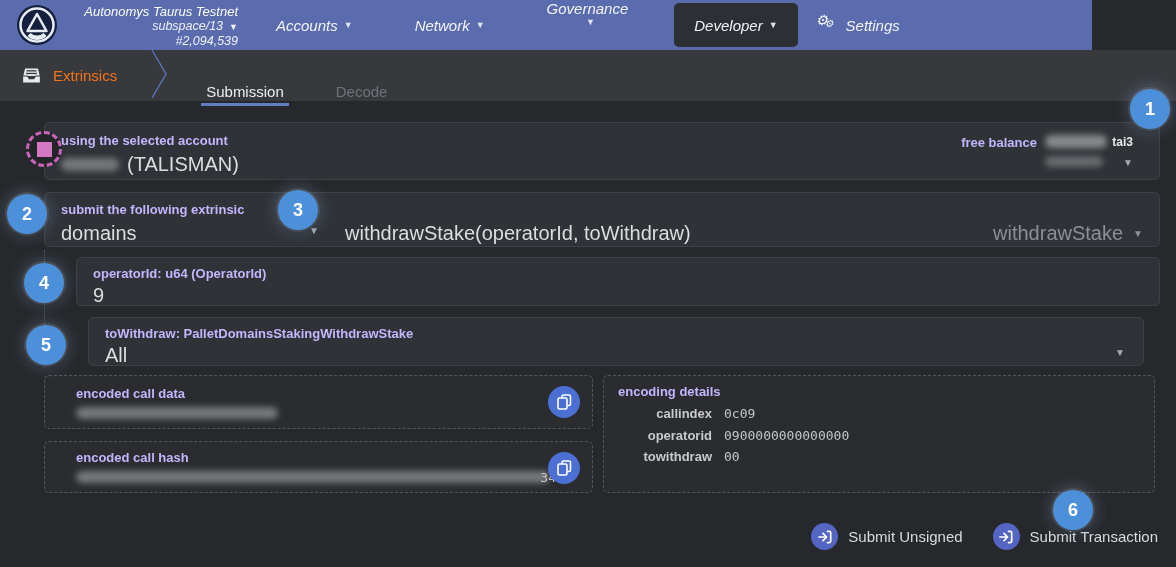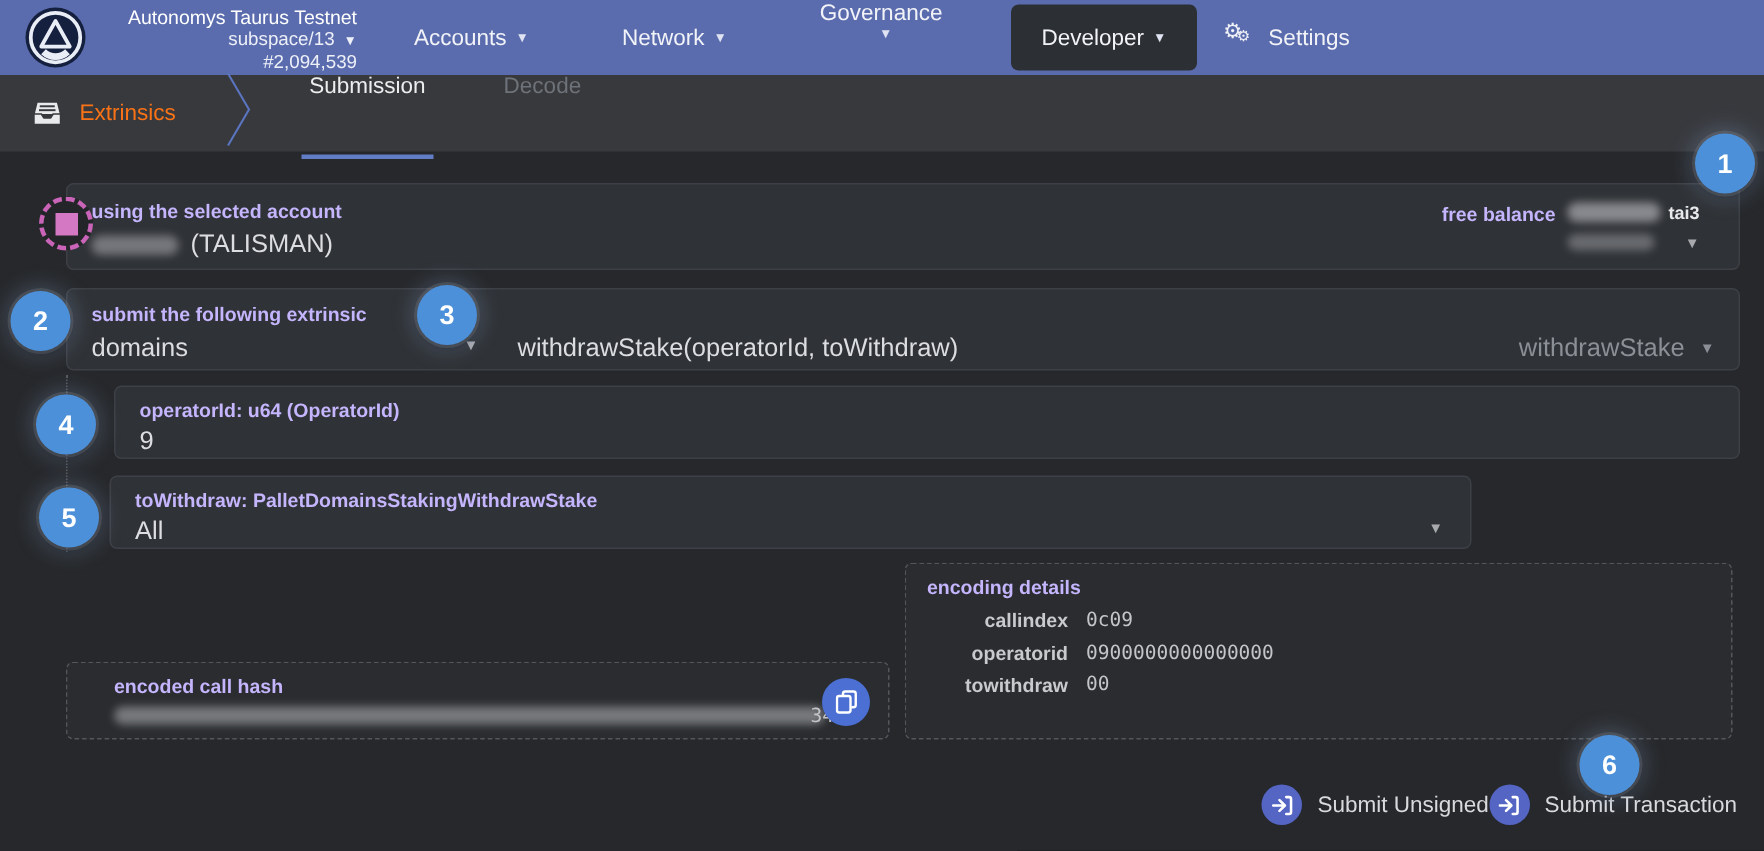--- a/index.html
+++ b/index.html
@@ -5,22 +5,22 @@
   * { margin:0; padding:0; box-sizing:border-box; }
   html,body { background:#1d1e21; }
   .page {
     position:relative; width:1176px; height:567px; overflow:hidden;
     background:#26282b; font-family:"Liberation Sans", sans-serif;
     -webkit-font-smoothing:antialiased;
   }
 
   
   .navbar {
-    position:absolute; left:0; top:0; width:1176px; height:50px;
-    background:#5a6cad; display:flex; align-items:center; color:#fff;
+    position:absolute; left:0; top:0; width:1092px; height:50px;
+    background:#5a6cad; display:flex; align-items:center; color:#fff;font-style:italic;
   }
   .logo { position:absolute; left:16px; top:4px; width:42px; height:42px; }
   .chain-info { position:absolute; left:62px; top:4px; width:176px; text-align:right; line-height:1.18; }
   .chain-name { font-size:13px; color:#fff; }
   .chain-runtime { font-size:12.5px; color:#eef0f8; }
   .chain-block { font-size:12.5px; color:#eef0f8; }
   .caret { font-size:9px; margin-left:6px; color:inherit; }
   .menu { position:absolute; left:258px; top:0; height:50px; display:flex; align-items:center; }
   .menu-item {
     height:50px; display:flex; align-items:center; padding:0 18px;
@@ -36,55 +36,55 @@
 
   
   .tabbar {
     position:absolute; left:0; top:50px; width:1176px; height:51px;
     background:#37393d; display:flex; align-items:center; color:#dcdde0;
   }
   .section-icon { margin-left:22px; display:flex; align-items:center; }
   .section-label { font-size:15px; margin-left:12px; color:#f97316; }
   .tab-chevron { margin-left:34px; margin-right:32px; }
   .tab {
-    height:60px; display:flex; align-items:flex-start; padding:3px 5px;
+    height:60px; display:flex; align-items:flex-end; padding:3px 5px;
     margin-right:42px; font-size:15px; cursor:pointer; border-bottom:3px solid transparent; padding-top:3px;
   }
   .tab.active { color:#eceded; border-bottom-color:#617dc6; }
   .tab.inactive { color:#6e7279; }
 
   
   .box {
     position:absolute; background:#2f3236; border:1px solid #3d4046; border-radius:5px;
   }
   .dash-box {
     position:absolute; background:#2a2c2f; border:1px dashed #53565c; border-radius:5px;
   }
   .f-label { font-size:13px; font-weight:bold; color:#c4b5fd; }
-  .f-value { font-size:17px; color:#dcdde0; }
+  .f-value { font-size:20px; color:#dcdde0; }
   .muted { color:#8b8f96; }
   .blur-bar { background:#97999d; border-radius:6px; filter:blur(3px); opacity:.85; }
 
   .identicon {
     position:absolute; left:26px; top:131px; width:36px; height:36px; border-radius:50%;
     background:#232528; border:3px dashed #c964b8; display:flex; align-items:center; justify-content:center;
   }
   .identicon-core { width:15px; height:15px; background:#d478c4; }
 
   .copy-btn {
     position:absolute; width:32px; height:32px; border-radius:50%; background:#4b6fd3;
     display:flex; align-items:center; justify-content:center; cursor:pointer; border:none;
   }
 
   .enc-row { display:flex; align-items:center; line-height:21.5px; }
   .enc-label { width:94px; text-align:right; font-size:13px; font-weight:bold; color:#c9cacd; flex:none; }
   .enc-value { margin-left:12px; font-family:"DejaVu Sans Mono", monospace; font-size:13px; color:#c3c5c9; }
   .enc-link { margin-left:12px; font-size:14px; color:#46a3c8; text-decoration:none; cursor:pointer; }
 
-  .actions { position:absolute; right:18px; top:523px; display:flex; align-items:center; }
+  .actions { position:absolute; right:18px; top:523px; display:flex; align-items:center; gap:30px; }
   .action-btn { display:flex; align-items:center; cursor:pointer; background:none; border:none; }
   .action-icon {
     width:27px; height:27px; border-radius:50%; background:#5465c4;
     display:flex; align-items:center; justify-content:center; flex:none;
   }
   .action-label { margin-left:10px; font-size:15px; color:#d9dadc; }
 
   .badge {
     position:absolute; width:40px; height:40px; border-radius:50%;
     background:#4d90da; color:#fff; font-size:18px; font-weight:bold;
@@ -190,26 +190,36 @@
     </div>
   </div>
 
   <div class="guide-line"></div>
 
   <div class="box" style="left:76px; top:257px; width:1084px; height:49px;">
     <div class="f-label" style="position:absolute; left:16px; top:8px;">operatorId: u64 (OperatorId)</div>
     <div class="f-value" style="position:absolute; left:16px; top:26px;">9</div>
   </div>
 
-  <div class="box" style="left:73px; top:317px; width:908px; height:49px;">
+  <div class="box" style="left:88px; top:317px; width:1056px; height:49px;">
     <div class="f-label" style="position:absolute; left:16px; top:8px;">toWithdraw: PalletDomainsStakingWithdrawStake</div>
     <div class="f-value" style="position:absolute; left:16px; top:26px;">All</div>
     <span class="sel-caret" style="position:absolute; right:18px; top:29px;">▼</span>
   </div>
 
+  <div class="dash-box" style="left:44px; top:375px; width:549px; height:54px;">
+    <div class="f-label" style="position:absolute; left:31px; top:10px;">encoded call data</div>
+    <span class="blur-bar" style="position:absolute; left:31px; top:31px; width:202px; height:12px; opacity:.7;"></span>
+    <button class="copy-btn" style="right:12px; top:10px;">
+      <svg width="15" height="16" viewBox="0 0 15 16">
+        <rect x="1" y="4" width="9" height="11" rx="1.5" fill="none" stroke="#fff" stroke-width="1.6"></rect>
+        <path d="M5 4 V2.5 A1.5 1.5 0 0 1 6.5 1 H12 A1.5 1.5 0 0 1 13.5 2.5 V10 A1.5 1.5 0 0 1 12 11.5 H10.5" fill="none" stroke="#fff" stroke-width="1.6"></path>
+      </svg>
+    </button>
+  </div>
 
   <div class="dash-box" style="left:44px; top:441px; width:549px; height:52px;">
     <div class="f-label" style="position:absolute; left:31px; top:8px;">encoded call hash</div>
     <span class="blur-bar" style="position:absolute; left:31px; top:29px; width:474px; height:12px; opacity:.7;"></span>
     <span style="position:absolute; right:36px; top:28px; font-family:'DejaVu Sans Mono', monospace; font-size:13px; color:#c3c5c9;">34</span>
     <button class="copy-btn" style="right:12px; top:10px;">
       <svg width="15" height="16" viewBox="0 0 15 16">
         <rect x="1" y="4" width="9" height="11" rx="1.5" fill="none" stroke="#fff" stroke-width="1.6"></rect>
         <path d="M5 4 V2.5 A1.5 1.5 0 0 1 6.5 1 H12 A1.5 1.5 0 0 1 13.5 2.5 V10 A1.5 1.5 0 0 1 12 11.5 H10.5" fill="none" stroke="#fff" stroke-width="1.6"></path>
       </svg>

